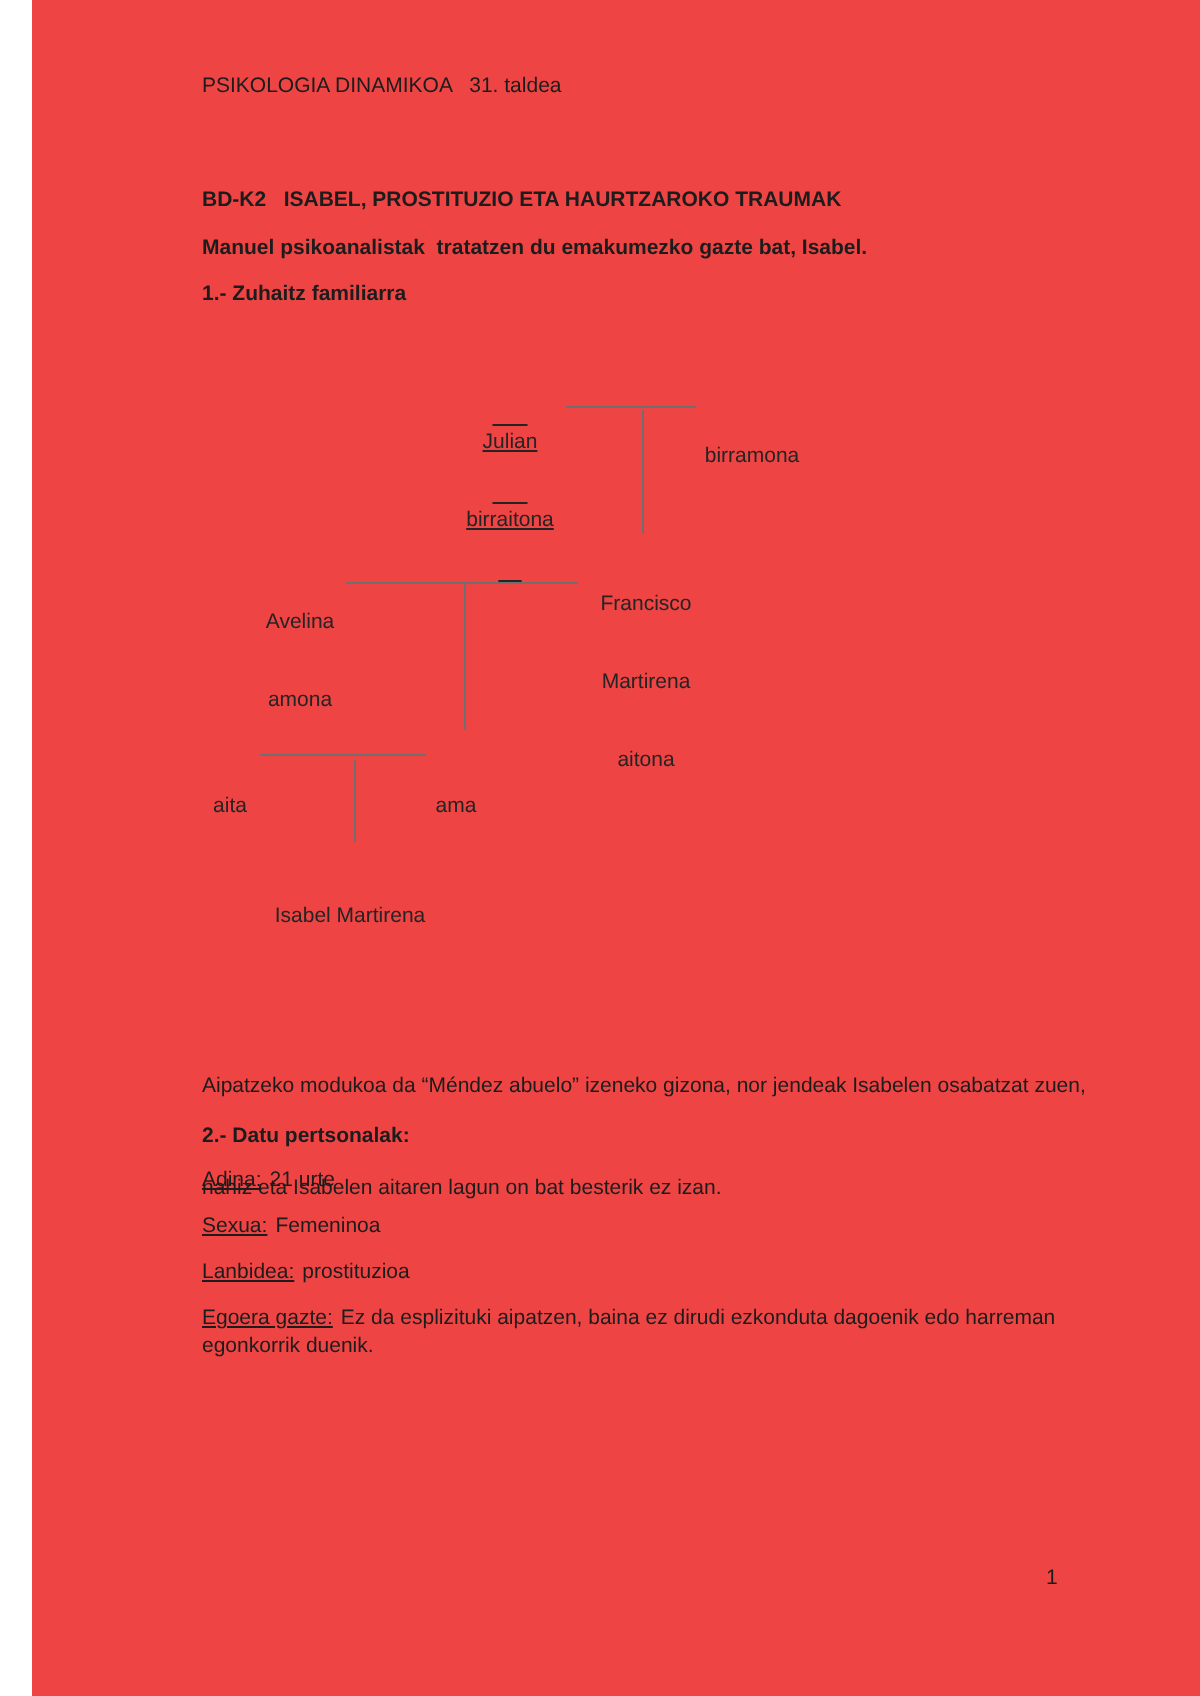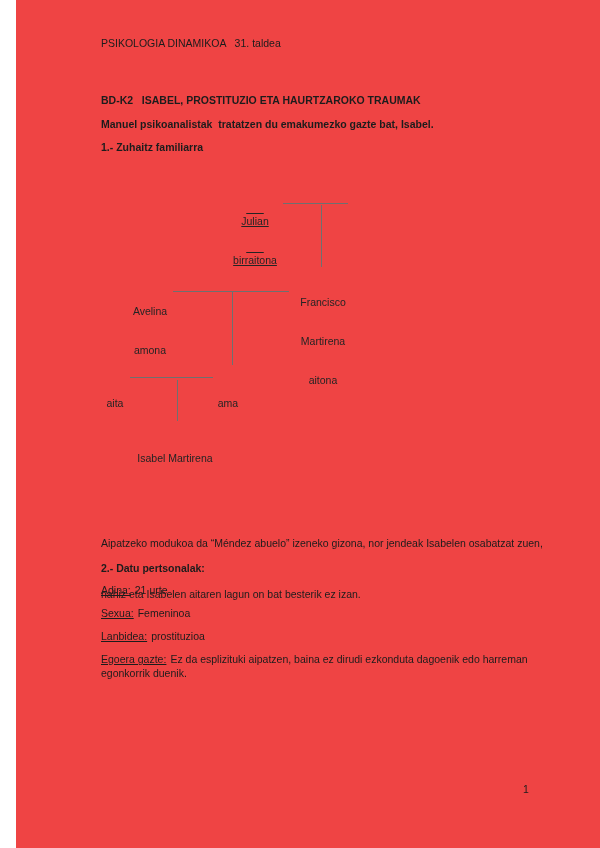--- a/index.html
+++ b/index.html
@@ -54,20 +54,23 @@
 
   <div class="tree">
 
     <div class="tnode" style="left:239px; top:189px;text-decoration:underline;">
       <div>Julian</div>
       <div>birraitona</div>
     </div>
 
     <div class="hline" style="left:267px; top:203px; width:65px;"></div>
 
+    <div class="tnode" style="left:360px; top:196px;">
+      <div>birramona</div>
+    </div>
 
     <div class="vline" style="left:305px; top:205px; height:62px;"></div>
 
     <div class="tnode" style="left:307px; top:270px;">
       <div>Francisco</div>
       <div>Martirena</div>
       <div>aitona</div>
     </div>
 
     <div class="tnode" style="left:134px; top:279px;">

